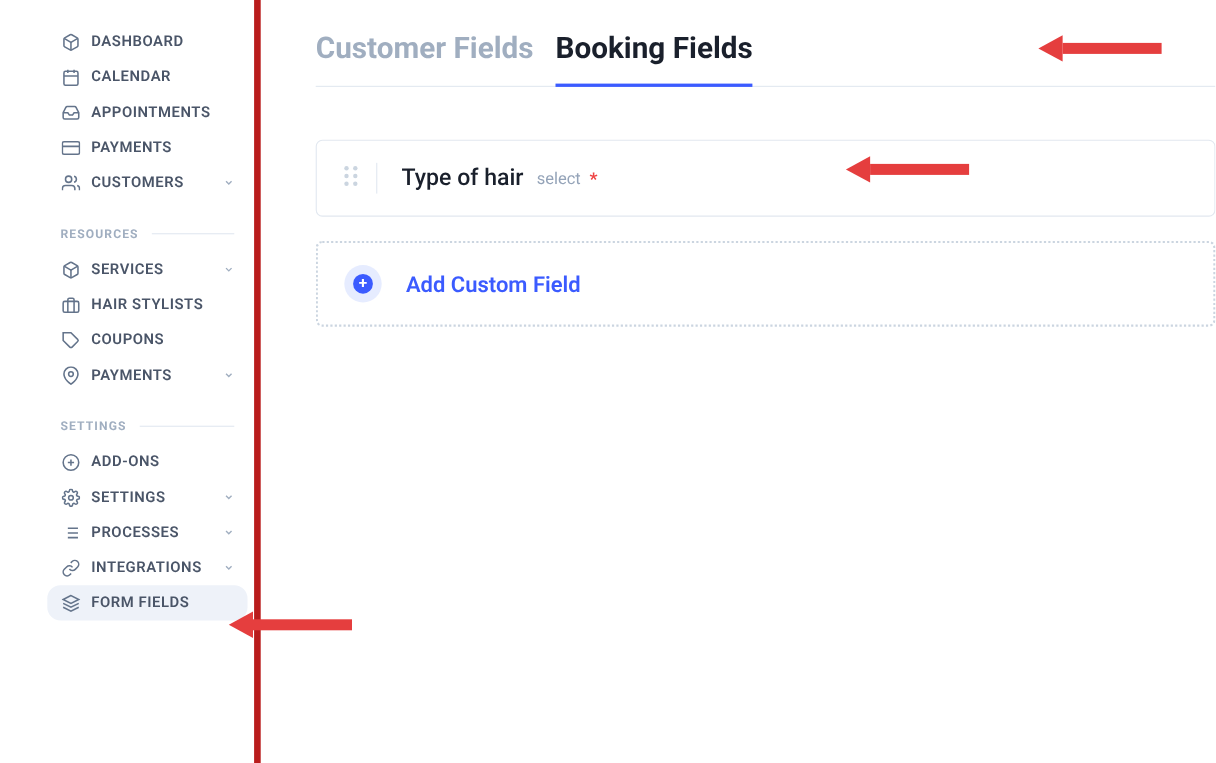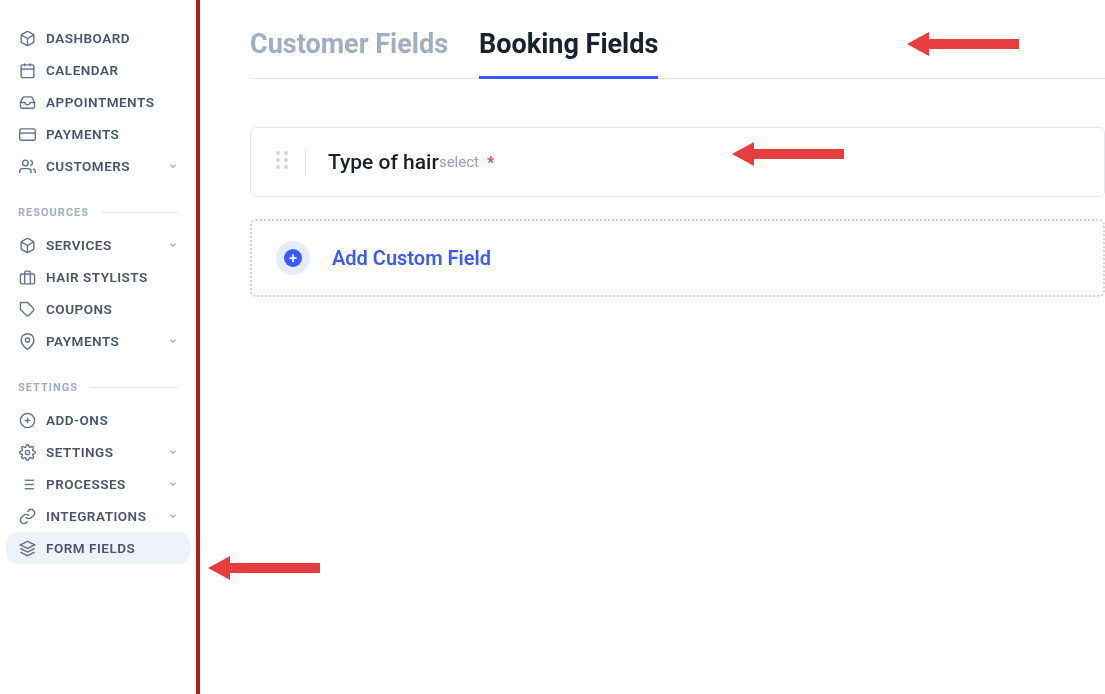--- a/index.html
+++ b/index.html
@@ -7,22 +7,23 @@
       font-family: -apple-system, BlinkMacSystemFont, 'Segoe UI', Roboto, sans-serif;
       background: #fff;
       width: 1105px;
       height: 694px;
       overflow: hidden;
       display: flex;
     }
     .sidebar {
       width: 200px;
       padding: 22px 0;
-      border-right: 4px solid #b91c1c;
+      border-right: 6px solid #b91c1c;
       height: 100%;
+      margin-left: 37px;
     }
     .nav-section { margin-bottom: 18px; }
     .nav-item {
       display: flex;
       align-items: center;
       padding: 7px 18px;
       color: #4a5568;
       font-size: 13.5px;
       font-weight: 600;
       letter-spacing: 0.5px;
@@ -72,21 +73,21 @@
       margin-left: 12px;
     }
 
     .main {
       flex: 1;
       padding: 28px 0 0 50px;
       position: relative;
     }
     .tabs {
       display: flex;
-      gap: 31px;
+      gap: 20px;
       border-bottom: 1px solid #e2e8f0;
       text-align: center;
     }
     .tab {
       font-size: 27px;
       font-weight: 700;
       color: #a0aec0;
       padding-bottom: 18px;
       cursor: pointer;
       position: relative;
@@ -120,20 +121,21 @@
     .divider {
       width: 1px;
       height: 28px;
       background: #e2e8f0;
       margin-right: 22px;
     }
     .field-name {
       font-size: 21px;
       font-weight: 500;
       color: #1a202c;
+      margin-right: 12px;
     }
     .field-type {
       font-size: 15px;
       color: #94a3b8;
       margin-right: 8px;
       text-align: center;
     }
     .required-star {
       color: #ef4444;
       font-size: 16px;

